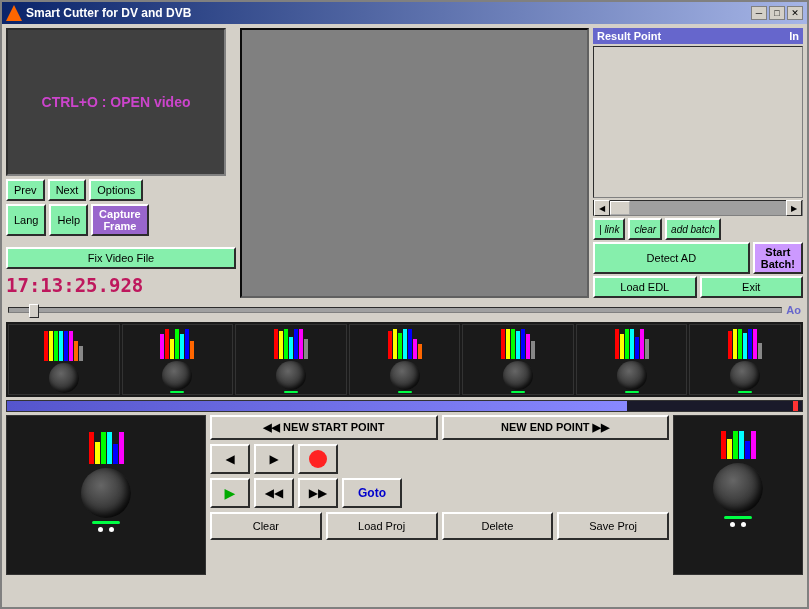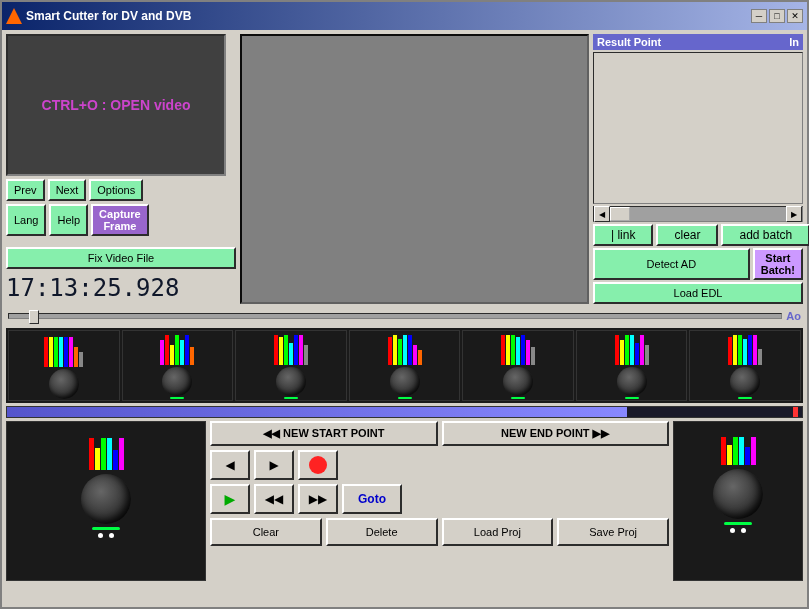--- a/index.html
+++ b/index.html
@@ -15,21 +15,21 @@
       width: 809px;
       height: 609px;
       background: #d4d0c8;
       border: 2px solid #808080;
       display: flex;
       flex-direction: column;
     }
     .title-bar {
       background: linear-gradient(to right, #0a246a, #a6b5e7);
       color: white;
-      height: 28px;
+      height: 22px;
       display: flex;
       align-items: center;
       padding: 0 4px;
       flex-shrink: 0;
     }
     .title-bar-icon {
       width: 16px;
       height: 16px;
       margin-right: 4px;
       background: #ff6600;
@@ -111,23 +111,23 @@
       background: #9966cc;
       color: white;
       font-size: 11px;
       font-weight: bold;
     }
     .btn-wide {
       flex: 1;
       margin-top: 8px;
     }
     .timecode {
-      color: #0f172a;
-      font-size: 24px;
-      font-weight: normal;
+      color: #be185d;
+      font-size: 19px;
+      font-weight: bold;
       font-family: monospace;
       padding: 2px 0;
     }
     .video-preview {
       flex: 1;
       background: #808080;
       border: 2px inset #606060;
       min-height: 240px;
     }
     .right-panel {
@@ -180,22 +180,23 @@
       width: 20px;
       height: 100%;
       background: #d4d0c8;
       border: 1px outset #fff;
     }
     .right-btn-row {
       display: flex;
       gap: 3px;
     }
     .btn-link {
-      font-size: 12px;
-      padding: 2px 16px;
+      font-size: 10px;
+      padding: 2px 4px;
+      font-style: italic;
     }
     .btn-detect {
       flex: 1;
       font-size: 11px;
     }
     .btn-start-batch {
       background: #cc99ff;
       font-weight: bold;
       font-size: 11px;
     }
@@ -435,20 +436,21 @@
           <button class="btn btn-link">add batch</button>
         </div>
         <div class="right-btn-row">
           <button class="btn btn-detect">Detect AD</button>
           <button class="btn btn-start-batch">
             <span>Start<br>Batch!</span>
           </button>
         </div>
         <div class="right-btn-row">
           <button class="btn btn-load-edl">Load EDL</button>
+          <button class="btn btn-exit">Exit</button>
         </div>
       </div>
     </div>
 
     <div class="seek-bar-container">
       <div class="seek-track">
         <div class="seek-thumb"></div>
       </div>
       <span class="ao-label">Ao</span>
     </div>
@@ -604,22 +606,22 @@
           </button>
         </div>
         <div class="transport-row">
           <button class="transport-btn" style="color:#00aa00;font-size:14px">▶</button>
           <button class="transport-btn">◀◀</button>
           <button class="transport-btn">▶▶</button>
           <button class="transport-btn btn-goto">Goto</button>
         </div>
         <div class="action-row">
           <button class="action-btn">Clear</button>
+          <button class="action-btn">Load Proj</button>
           <button class="action-btn">Delete</button>
-          <button class="action-btn">Load Proj</button>
           <button class="action-btn">Save Proj</button>
         </div>
       </div>
 
       <div class="bottom-right">
         <div style="display:flex;flex-direction:column;align-items:center;width:100%;height:100%;padding:4px;background:#1a1a1a">
           <div style="display:flex;align-items:flex-end;height:35px;gap:1px;margin-top:4px">
             <div style="width:5px;height:28px;background:#ff0000"></div>
             <div style="width:5px;height:20px;background:#ffff00"></div>
             <div style="width:5px;height:28px;background:#00ff00"></div>

